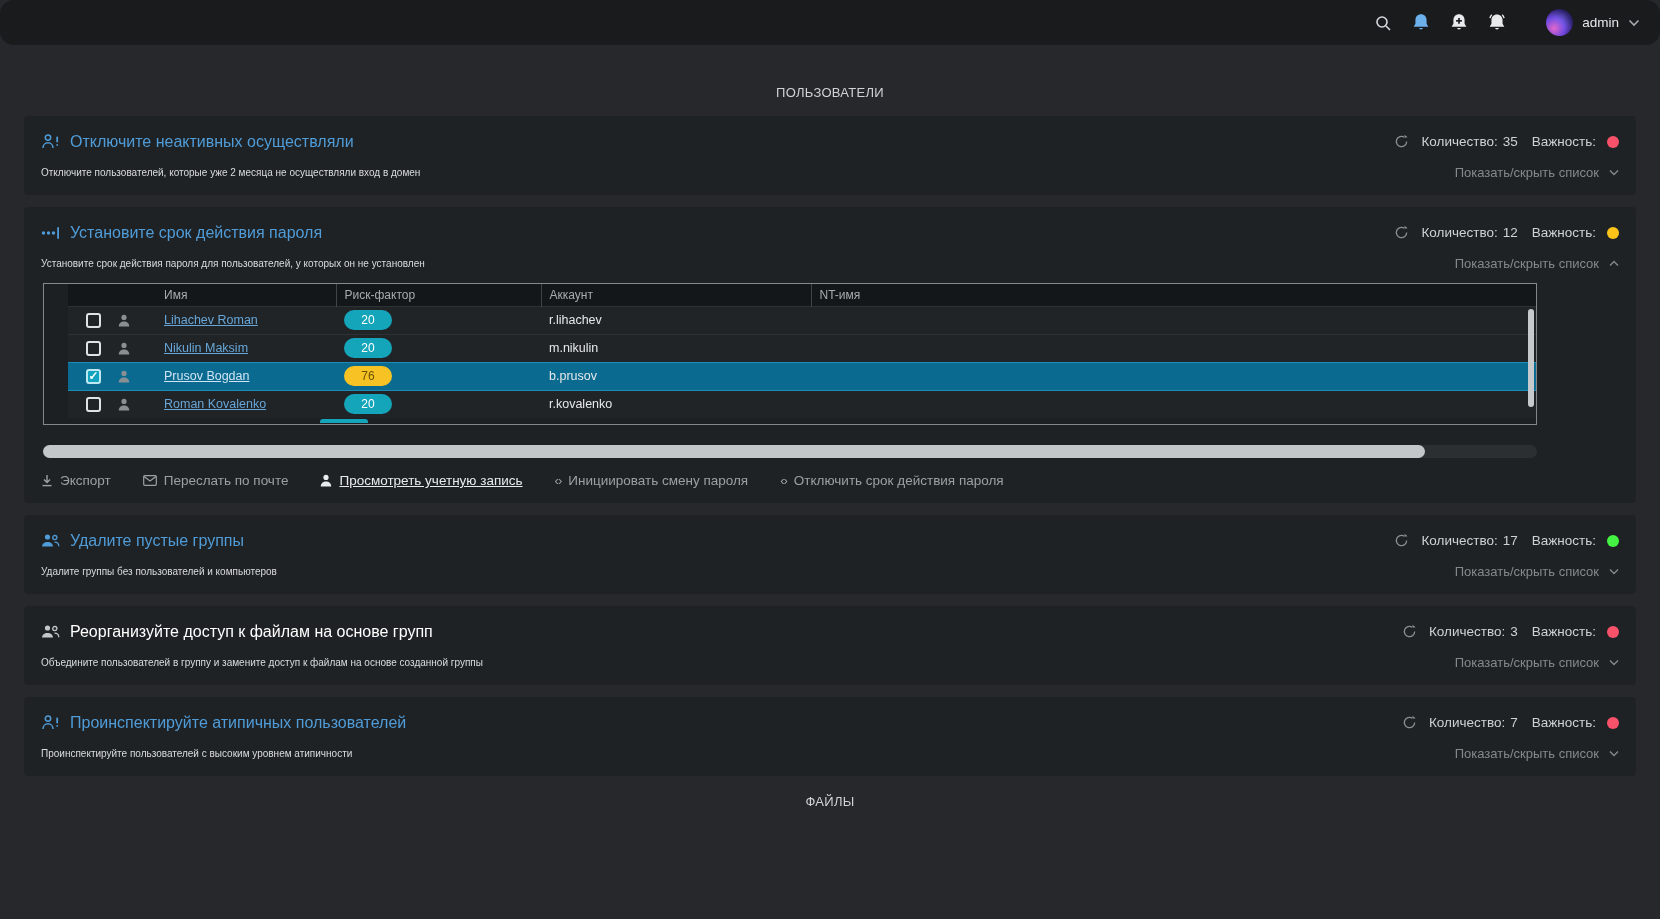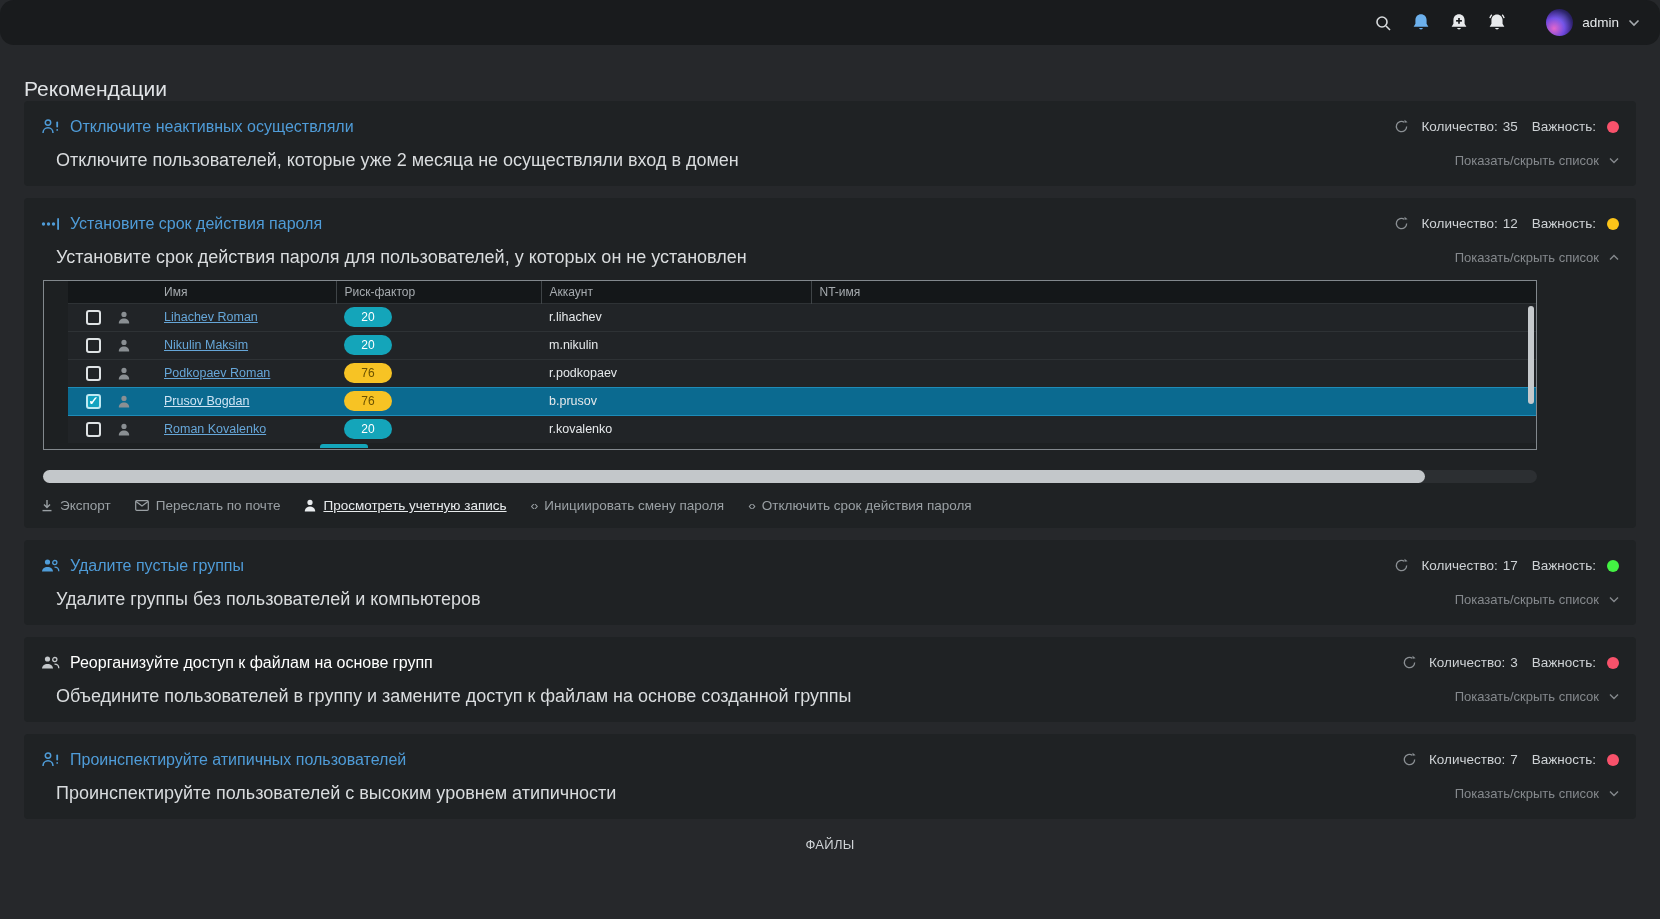--- a/index.html
+++ b/index.html
@@ -40,21 +40,21 @@
   .card-title-wrap.white .card-title { color:#ffffff; }
   .cicon { display:flex; align-items:center; color:#4f9cd8; }
   .cicon.gray { color:#c3c7ca; }
   .card-meta { display:flex; align-items:center; font-size:13.5px; color:#ced2d5; }
   .refresh { display:flex; align-items:center; color:#8b9094; margin-right:12px; cursor:pointer; }
   .meta-label { margin-right:5px; }
   .meta-label.imp { margin-left:14px; }
   .meta-num { margin-right:0; }
   .dot { width:12px; height:12px; border-radius:50%; margin-left:6px; background:#888; }
   .card-sub { display:flex; justify-content:space-between; align-items:center; margin-top:11px; }
-  .desc { font-size:18px; color:#d9dcde;margin-left:15px; }
+  .desc { font-size:10px; color:#d9dcde; }
   .toggle { font-size:13px; color:#85898d; display:flex; align-items:center; gap:10px; cursor:pointer; }
   .chev { transition:transform .1s; }
   .chev.up { transform:rotate(180deg); }
   
   .table-frame {
     margin:12px 82px 0 2px; border:1px solid #82888d; position:relative;
     background:#1d2022; padding-bottom:6px;padding-left:24px;
   }
   table { width:100%; border-collapse:collapse; table-layout:fixed; }
   thead th {
@@ -84,21 +84,21 @@
     min-width:48px; height:20px; border-radius:11px; padding:0 6px;
     display:inline-flex; align-items:center; justify-content:center; font-size:12px;
   }
   .badge-info { background:#14a5ba; color:#ffffff; }
   .badge-warn { background:#f7c324; color:#6b5200; }
   .v-scroll { position:absolute; right:2px; top:25px; width:6px; height:98px; border-radius:3px; background:#c6cacd; cursor:pointer; }
   .badge-sliver { position:absolute; left:276px; bottom:1px; width:48px; height:4px; border-radius:3px 3px 0 0; background:#14a5ba; }
   .h-scroll { margin:20px 82px 0 2px; height:13px; border-radius:7px; background:#2c2f32; position:relative; }
   .h-scroll .thumb { position:absolute; left:0; top:0; height:13px; width:92.5%; border-radius:7px; background:#c3c7ca; cursor:pointer; }
   
-  .actions { display:flex; align-items:center; gap:24px; margin-top:15px; font-size:13.5px; color:#9aa0a4; }
+  .actions { display:flex; align-items:center; gap:32px; margin-top:15px; font-size:13.5px; color:#9aa0a4; }
   .action { display:flex; align-items:center; gap:7px; cursor:pointer; }
   .action .aicon { display:flex; align-items:center; }
   .action.emph { color:#e8ebed; }
   .action.emph .alabel { text-decoration:underline; }
   .brkt { font-size:13px; letter-spacing:-1px; }
   svg { display:block; }
 </style>
 </head>
 <body>
 
@@ -134,21 +134,21 @@
   <div class="user-chip">
     <div class="avatar"></div>
     <span class="username">admin</span>
     <svg width="12" height="8" viewBox="0 0 12 8">
         <path d="M1.5 1.5 6 6l4.5-4.5" fill="none" stroke="#a6abaf" stroke-width="1.6"></path>
       </svg>
   </div>
 </header>
 
 <div class="content">
-  <h1 class="page-title">Рекомендации</h1>
+  <div class="section-label">ПОЛЬЗОВАТЕЛИ</div>
 
   <section class="card">
     <div class="card-head">
       <div class="card-title-wrap">
         <span class="cicon">
           <svg width="19" height="17" viewBox="0 0 19 17">
               <circle cx="7" cy="4.6" r="2.7" fill="none" stroke="currentColor" stroke-width="1.5"></circle>
               <path d="M2 15c0-3.2 2.2-5.2 5-5.2s5 2 5 5.2" fill="none" stroke="currentColor" stroke-width="1.5"></path>
               <rect x="15.3" y="3.5" width="1.8" height="6" rx="0.9" fill="currentColor"></rect>
               <rect x="15.3" y="11" width="1.8" height="1.8" rx="0.9" fill="currentColor"></rect>
@@ -248,33 +248,20 @@
                 <svg width="12" height="13" viewBox="0 0 12 13">
                   <circle cx="6" cy="3.4" r="2.6" fill="currentColor"></circle>
                   <path d="M0.8 12.4c0-3 2.3-4.8 5.2-4.8s5.2 1.8 5.2 4.8z" fill="currentColor"></path>
                 </svg>
               </td>
             <td><a class="name-link">Nikulin Maksim</a></td>
             <td><span class="badge badge-info">20</span></td>
             <td>m.nikulin</td>
             <td></td>
           </tr>
-          <tr>
-            <td class="cell-cb"><span class="cb"></span></td>
-            <td class="cell-ic">
-                <svg width="12" height="13" viewBox="0 0 12 13">
-                  <circle cx="6" cy="3.4" r="2.6" fill="currentColor"></circle>
-                  <path d="M0.8 12.4c0-3 2.3-4.8 5.2-4.8s5.2 1.8 5.2 4.8z" fill="currentColor"></path>
-                </svg>
-              </td>
-            <td><a class="name-link">Podkopaev Roman</a></td>
-            <td><span class="badge badge-warn">76</span></td>
-            <td>r.podkopaev</td>
-            <td></td>
-          </tr>
           <tr class="selected">
             <td class="cell-cb"><span class="cb checked"></span></td>
             <td class="cell-ic">
                 <svg width="12" height="13" viewBox="0 0 12 13">
                   <circle cx="6" cy="3.4" r="2.6" fill="currentColor"></circle>
                   <path d="M0.8 12.4c0-3 2.3-4.8 5.2-4.8s5.2 1.8 5.2 4.8z" fill="currentColor"></path>
                 </svg>
               </td>
             <td><a class="name-link">Prusov Bogdan</a></td>
             <td><span class="badge badge-warn">76</span></td>

